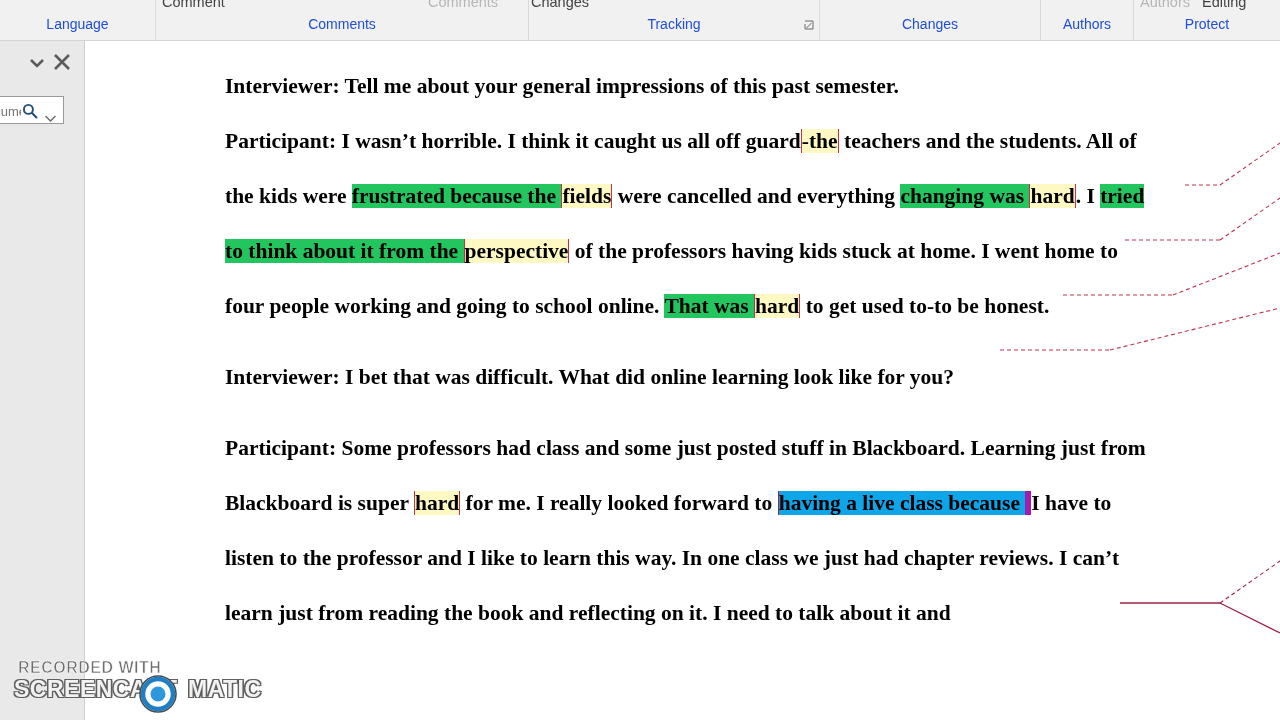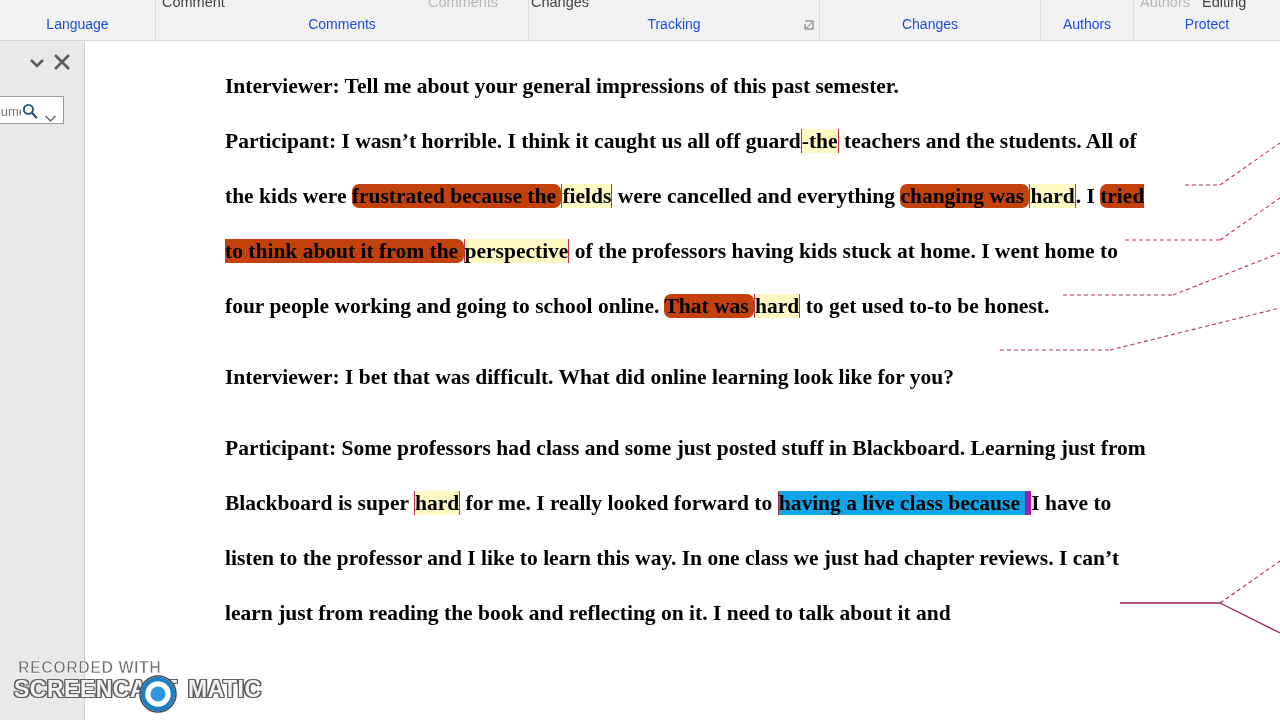--- a/index.html
+++ b/index.html
@@ -91,21 +91,21 @@
     position:absolute;left:140px;top:18px;width:930px;
     font-family:"Liberation Serif","DejaVu Serif",serif;
     font-size:21.5px;
     color:#000000;
     line-height:55px;
   }
   #doctext p{margin:0 0 0 0;}
   #doctext p.spaced{margin-top:16px;}
 
   
-  .hl{background:#c2410c;border-radius:7px;}
+  .hl{background:#22c55e;}
   .cmt{
     background:#fef9c3;
     border-left:1px solid #c0334d;
     border-right:1px solid #c0334d;
     box-shadow:inset 0 0 0 0 transparent;
   }
   .cmt-active{
     background:#0ea5e9;
     border-left:1px solid #a02040;
     border-right:6px solid #a21caf;

